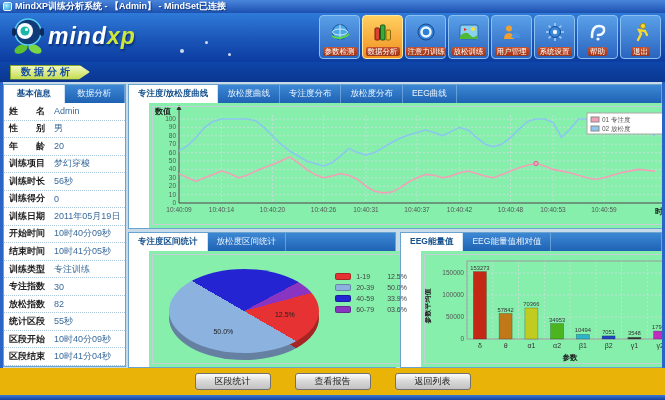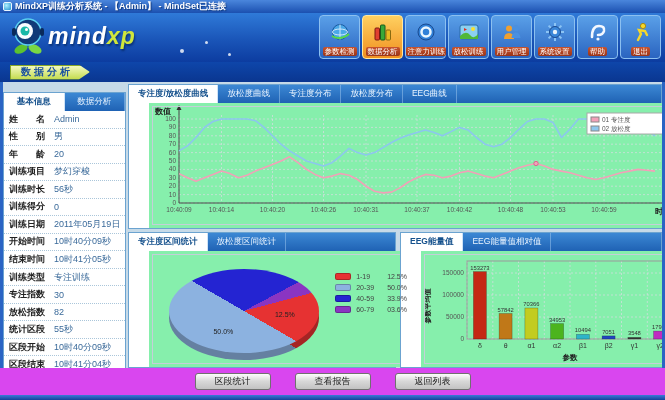--- a/index.html
+++ b/index.html
@@ -39,21 +39,21 @@
   .edge{position:absolute;top:82px;height:313px;width:3px;background:#2a64c4;}
   #edgeL{left:0;} #edgeR{right:0;}
   .panel{position:absolute;border:1px solid #6ba3d0;background:#fff;}
   .tabbar{height:18px;background:linear-gradient(#3c88d4,#1f62b4);display:flex;overflow:hidden;}
   .tab{padding:0 9px;font-size:8.5px;color:#eaf4ff;display:flex;align-items:center;
     border-right:1px solid rgba(160,200,240,.5);cursor:pointer;white-space:nowrap;}
   .tab.active{background:#fff;color:#14508c;font-weight:bold;}
   .panel-body{position:relative;width:100%;height:calc(100% - 18px);background:#86efac;margin-left:20px;}
   .chart-frame{position:absolute;inset:3px;border:1px solid #c4cfd8;pointer-events:none;}
   
-  #sidebar{left:3px;top:10px;width:123px;height:283px;}
+  #sidebar{left:3px;top:2px;width:123px;height:283px;}
   #sidebar .tab{flex:1;justify-content:center;padding:0 4px;}
   #info-table{position:absolute;inset:18px 0 0 0;display:flex;flex-direction:column;}
   .info-row{flex:1;display:flex;align-items:center;border-bottom:1px dotted #aac6da;font-size:9px;}
   .info-label{width:50px;padding-left:5px;font-weight:bold;color:#222;white-space:nowrap;}
   .info-value{flex:1;color:#3a6a9a;white-space:nowrap;overflow:hidden;}
   
   #panel-curve{left:128px;top:2px;width:534px;height:145px;}
   #panel-pie{left:128px;top:150px;width:268px;height:136px;}
   #panel-bar{left:400px;top:150px;width:262px;height:136px;}
   svg{display:block;}
@@ -66,21 +66,21 @@
   
   #pie-main,#pie-depth{position:absolute;left:20px;width:150px;height:84px;border-radius:50%;}
   #pie-main{top:18px;z-index:2;}
   #pie-depth{top:25px;z-index:1;filter:brightness(.72);}
   .pie-label{position:absolute;z-index:3;font-size:7px;color:#222;transform:translate(-50%,-50%);}
   #pie-legend{position:absolute;right:8px;top:22px;z-index:4;display:flex;flex-direction:column;gap:4px;}
   .pl-row{display:flex;align-items:center;gap:5px;font-size:7px;color:#444;}
   .pl-chip{width:16px;height:7px;border-radius:2px;border:1px solid rgba(0,0,0,.25);}
   .pl-range{width:26px;}
   
-  #footer{position:absolute;left:0;top:368px;width:665px;height:27px;background:#d946ef;
+  #footer{position:absolute;left:0;top:368px;width:665px;height:27px;background:#eab308;
     display:flex;align-items:center;justify-content:center;gap:24px;}
   .f-btn{width:76px;height:17px;font-size:9px;color:#222;border:1px solid #707070;border-radius:3px;
     background:linear-gradient(#fdfdfd,#d8d8d8 48%,#c2c2c2);display:flex;align-items:center;justify-content:center;cursor:pointer;}
   #bottombar{position:absolute;left:0;top:395px;width:665px;height:5px;
     background:linear-gradient(#3a7ad8,#16409a);}
 </style>
 </head>
 <body>
 
 <div id="titlebar">

